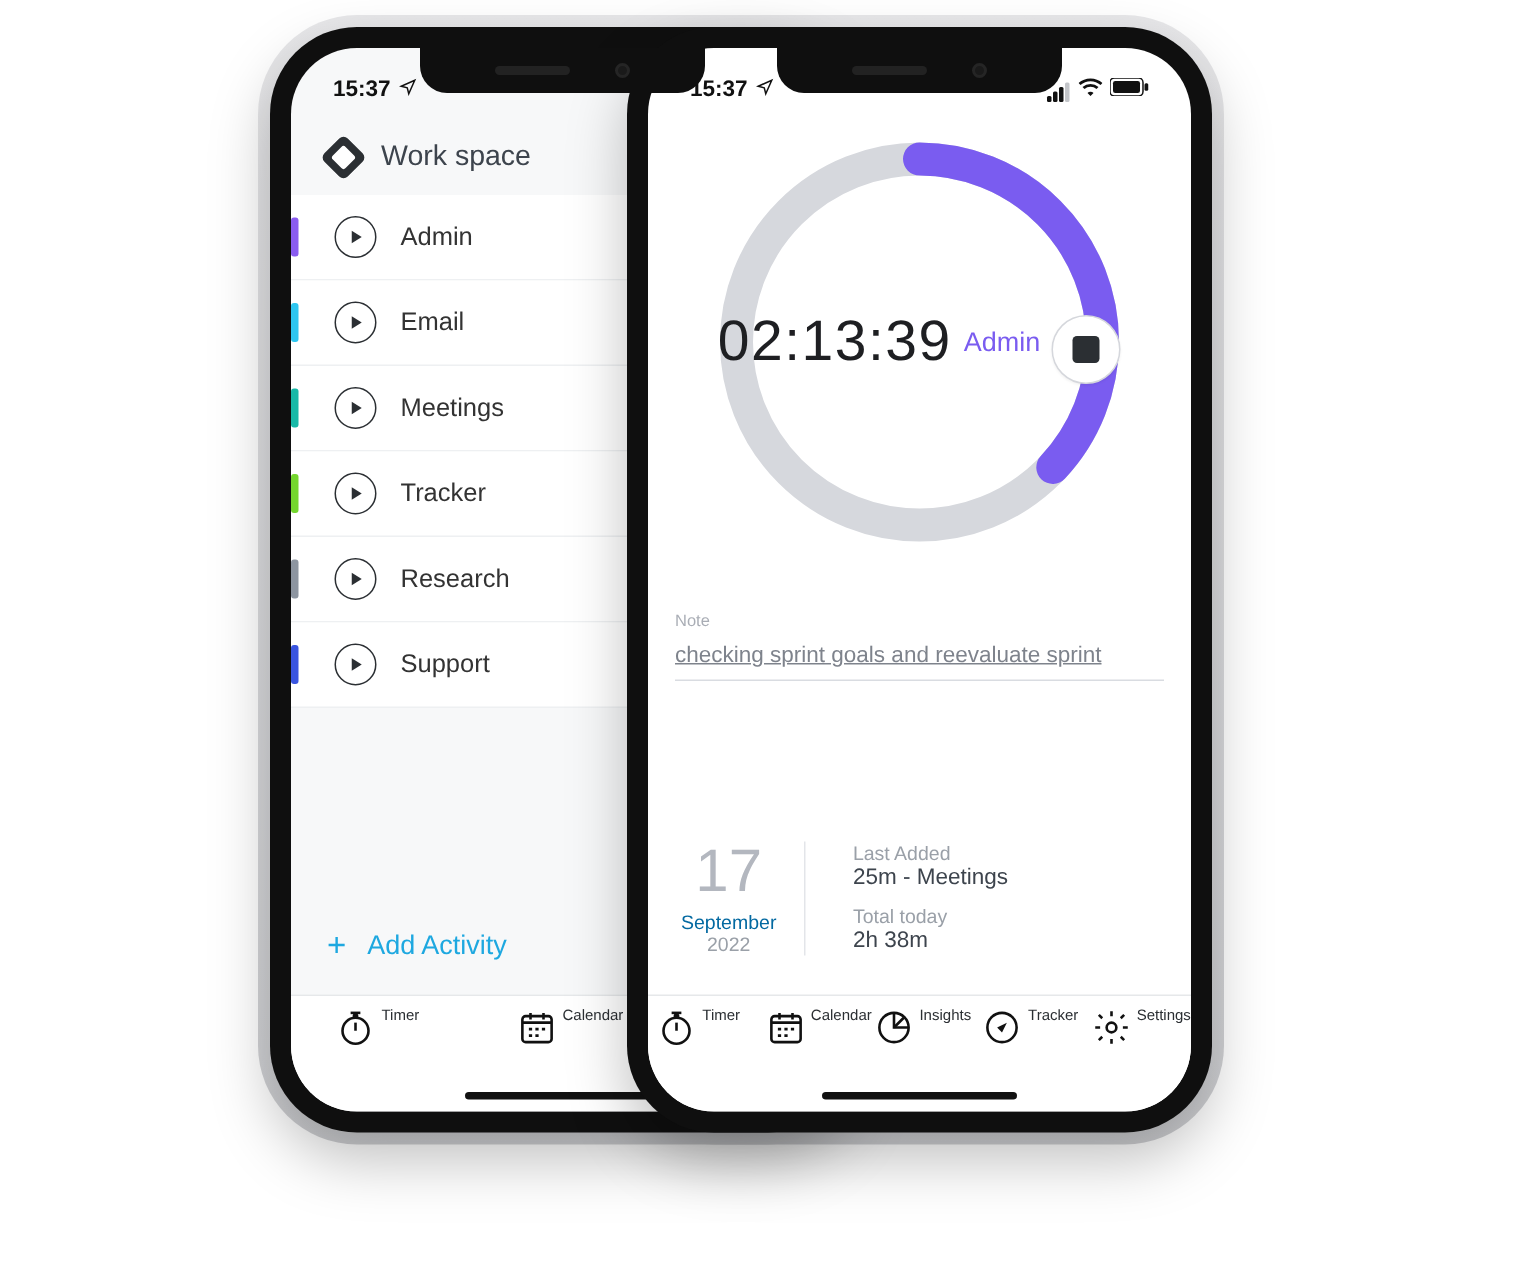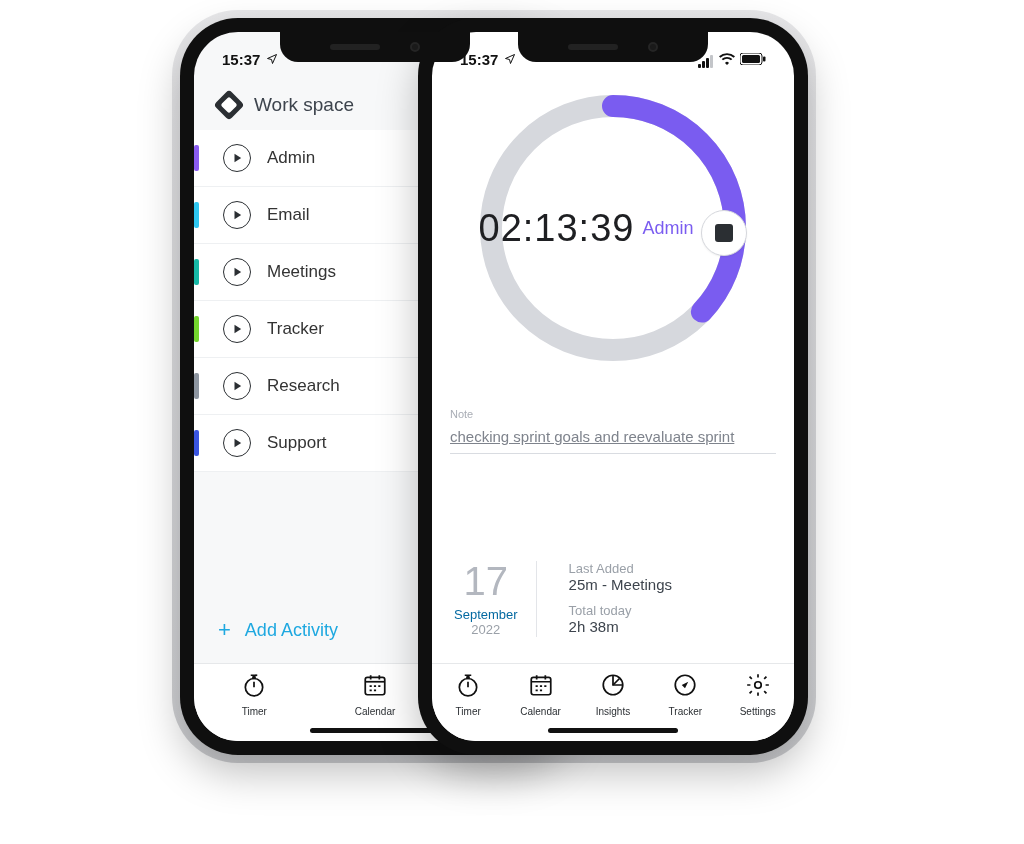--- a/index.html
+++ b/index.html
@@ -92,21 +92,21 @@
     padding:22px 24px; color:#1ea8e0; font-size:18px; font-weight:500;
   }
   .add-activity .plus { font-size:22px; line-height:1; }
 
   
   .tabbar {
     height:78px; background:#fff; border-top:1px solid #e6e8ea;
     display:flex; justify-content:space-around; align-items:flex-start;
     padding-top:8px;
   }
-  .tab { display:flex; flex-direction:column; align-items:center; gap:4px; width:60px; }
+  .tab { display:flex; flex-direction:row; gap:4px; width:60px; }
   .tab .lbl { font-size:10px; color:#2b2f33; font-weight:500; }
   .tab svg { width:26px; height:26px; }
 
   
   .phone.right { left:418px; top:18px; }
   .timer-area { flex:1; display:flex; flex-direction:column; padding:6px 18px 0 18px; }
   .ring-wrap { display:flex; justify-content:center; margin-top:6px; }
   .ring { position:relative; width:280px; height:280px; }
   .ring svg { width:280px; height:280px; transform:rotate(-90deg); }
   .ring-center {

